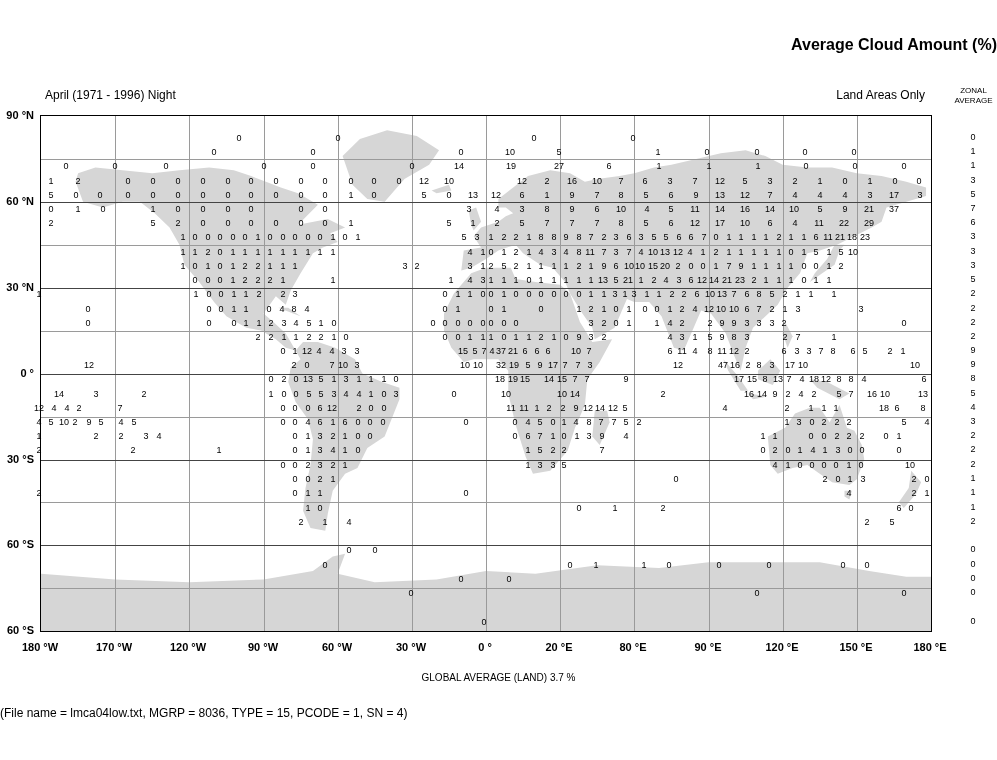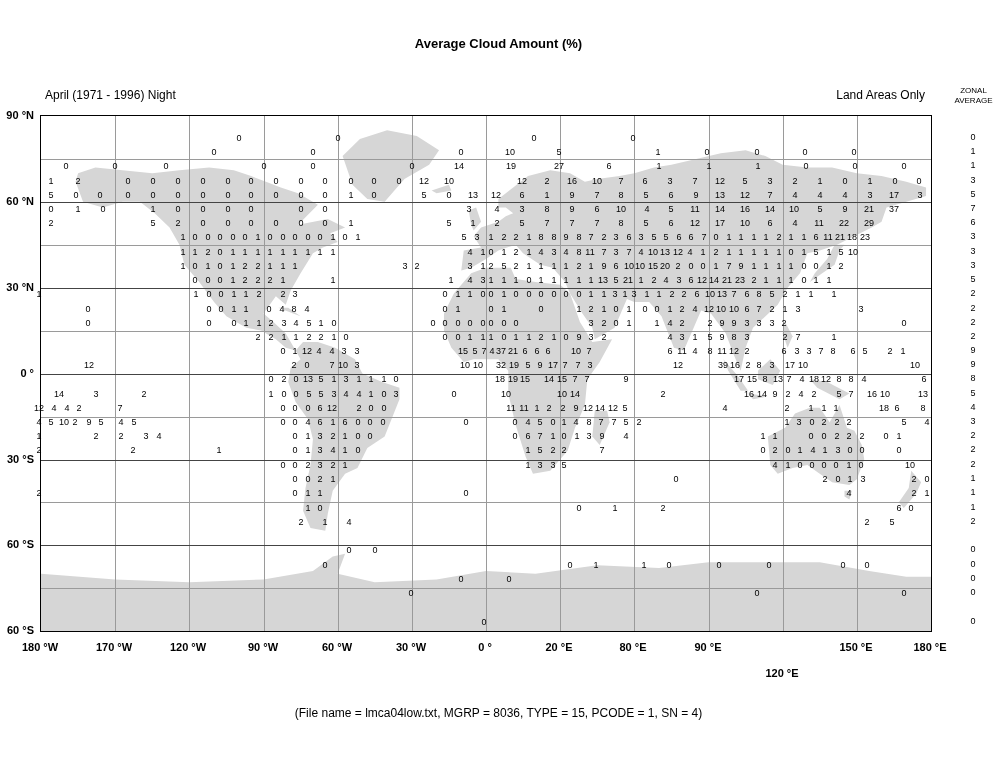--- a/index.html
+++ b/index.html
@@ -1,41 +1,41 @@
 <!DOCTYPE html>
 <html><head>
 <meta charset="utf-8">
 <style>
   html,body{margin:0;padding:0;background:#fff;}
   .page{position:relative;width:997px;height:760px;background:#ffffff;
         font-family:"Liberation Sans",sans-serif;color:#000;overflow:hidden;}
   .title{position:absolute;top:8px;left:0;width:100%;text-align:center;
          font-size:17px;font-weight:bold;}
-  .subtitle{position:absolute;top:36px;left:0;width:100%;text-align:center;
-            font-size:13px;font-weight:bold;}
+  .subtitle{position:absolute;top:36px;left:0;width:100%;text-align:right;
+            font-size:16px;font-weight:bold;}
   .hdr-left{position:absolute;top:88px;left:45px;font-size:12px;}
   .hdr-right{position:absolute;top:88px;right:72px;font-size:12px;}
   .zonal-lbl{position:absolute;top:86px;left:950px;width:47px;text-align:center;
              font-size:8px;line-height:10px;}
   .map{position:absolute;left:40px;top:115px;width:890px;height:515px;
        border:1px solid #000;box-sizing:content-box;}
   .map svg{position:absolute;left:0;top:0;width:890px;height:515px;}
   .vline{position:absolute;top:0;width:1px;height:515px;}
   .hline{position:absolute;left:0;height:1px;width:890px;}
   .num{position:absolute;transform:translate(-50%,-50%);font-size:9px;
        line-height:9px;white-space:nowrap;}
   .zonal-val{position:absolute;left:950px;width:46px;text-align:center;
              transform:translateY(-50%);font-size:9px;}
   .lat-lbl{position:absolute;left:0;width:34px;text-align:right;
            transform:translateY(-50%);font-size:11px;font-weight:bold;}
   .lon-lbl{position:absolute;transform:translateX(-50%);top:641px;
            font-size:11px;font-weight:bold;white-space:nowrap;}
   .global-avg{position:absolute;top:672px;left:0;width:100%;text-align:center;
               font-size:10px;}
-  .file-info{position:absolute;top:706px;left:0;width:100%;text-align:center;
+  .file-info{position:absolute;top:706px;left:0;width:100%;
              font-size:12px;}
 </style>
 </head>
 <body>
 
 <div class="page">
   <div class="subtitle">Average Cloud Amount (%)</div>
 
   <div class="hdr-left">April (1971 - 1996) Night</div>
   <div class="hdr-right">Land Areas Only</div>
@@ -604,21 +604,21 @@
       <div class="num" style="left: 437px; top: 249px; color: rgb(0, 0, 0);">10</div>
       <div class="num" style="left: 460px; top: 249px; color: rgb(0, 0, 0);">32</div>
       <div class="num" style="left: 473px; top: 249px; color: rgb(0, 0, 0);">19</div>
       <div class="num" style="left: 487px; top: 249px; color: rgb(0, 0, 0);">5</div>
       <div class="num" style="left: 499px; top: 249px; color: rgb(0, 0, 0);">9</div>
       <div class="num" style="left: 512px; top: 249px; color: rgb(0, 0, 0);">17</div>
       <div class="num" style="left: 524px; top: 249px; color: rgb(0, 0, 0);">7</div>
       <div class="num" style="left: 537px; top: 249px; color: rgb(0, 0, 0);">7</div>
       <div class="num" style="left: 549px; top: 249px; color: rgb(0, 0, 0);">3</div>
       <div class="num" style="left: 637px; top: 249px; color: rgb(0, 0, 0);">12</div>
-      <div class="num" style="left: 682px; top: 249px; color: rgb(0, 0, 0);">39</div>
+      <div class="num" style="left: 682px; top: 249px; color: rgb(0, 0, 0);">47</div>
       <div class="num" style="left: 694px; top: 249px; color: rgb(0, 0, 0);">16</div>
       <div class="num" style="left: 707px; top: 249px; color: rgb(0, 0, 0);">2</div>
       <div class="num" style="left: 718px; top: 249px; color: rgb(0, 0, 0);">8</div>
       <div class="num" style="left: 731px; top: 249px; color: rgb(0, 0, 0);">3</div>
       <div class="num" style="left: 749px; top: 249px; color: rgb(0, 0, 0);">17</div>
       <div class="num" style="left: 762px; top: 249px; color: rgb(0, 0, 0);">10</div>
       <div class="num" style="left: 874px; top: 249px; color: rgb(0, 0, 0);">10</div>
       <div class="num" style="left: 230px; top: 263px; color: rgb(0, 0, 0);">0</div>
       <div class="num" style="left: 243px; top: 263px; color: rgb(0, 0, 0);">2</div>
       <div class="num" style="left: 255px; top: 263px; color: rgb(0, 0, 0);">0</div>
@@ -864,20 +864,21 @@
       <div class="num" style="left: 802px; top: 449px; color: rgb(0, 0, 0);">0</div>
       <div class="num" style="left: 826px; top: 449px; color: rgb(0, 0, 0);">0</div>
       <div class="num" style="left: 420px; top: 463px; color: rgb(0, 0, 0);">0</div>
       <div class="num" style="left: 468px; top: 463px; color: rgb(0, 0, 0);">0</div>
       <div class="num" style="left: 370px; top: 477px; color: rgb(0, 0, 0);">0</div>
       <div class="num" style="left: 716px; top: 477px; color: rgb(0, 0, 0);">0</div>
       <div class="num" style="left: 863px; top: 477px; color: rgb(0, 0, 0);">0</div>
       <div class="num" style="left: 443px; top: 506px; color: rgb(0, 0, 0);">0</div>
     </div>
 
+  <div class="global-avg">GLOBAL AVERAGE (LAND)   3.7 %</div>
   <div class="file-info">(File name = lmca04low.txt, MGRP = 8036, TYPE = 15, PCODE = 1, SN = 4)</div>
 <div class="zonal-val" style="top: 137px;">0</div>
     <div class="zonal-val" style="top: 151px;">1</div>
     <div class="zonal-val" style="top: 165px;">1</div>
     <div class="zonal-val" style="top: 180px;">3</div>
     <div class="zonal-val" style="top: 194px;">5</div>
     <div class="zonal-val" style="top: 208px;">7</div>
     <div class="zonal-val" style="top: 222px;">6</div>
     <div class="zonal-val" style="top: 236px;">3</div>
     <div class="zonal-val" style="top: 251px;">3</div>
@@ -915,16 +916,16 @@
     <div class="lon-lbl" style="left: 40px;">180 °W</div>
     <div class="lon-lbl" style="left: 114px;">170 °W</div>
     <div class="lon-lbl" style="left: 188px;">120 °W</div>
     <div class="lon-lbl" style="left: 263px;">90 °W</div>
     <div class="lon-lbl" style="left: 337px;">60 °W</div>
     <div class="lon-lbl" style="left: 411px;">30 °W</div>
     <div class="lon-lbl" style="left: 485px;">0 °</div>
     <div class="lon-lbl" style="left: 559px;">20 °E</div>
     <div class="lon-lbl" style="left: 633px;">80 °E</div>
     <div class="lon-lbl" style="left: 708px;">90 °E</div>
-    <div class="lon-lbl" style="left: 782px; margin-top: 26px;">120 °E</div>
+    <div class="lon-lbl" style="left: 782px;">120 °E</div>
     <div class="lon-lbl" style="left: 856px;">150 °E</div>
     <div class="lon-lbl" style="left: 930px;">180 °E</div>
   </div>
 
 </body></html>

